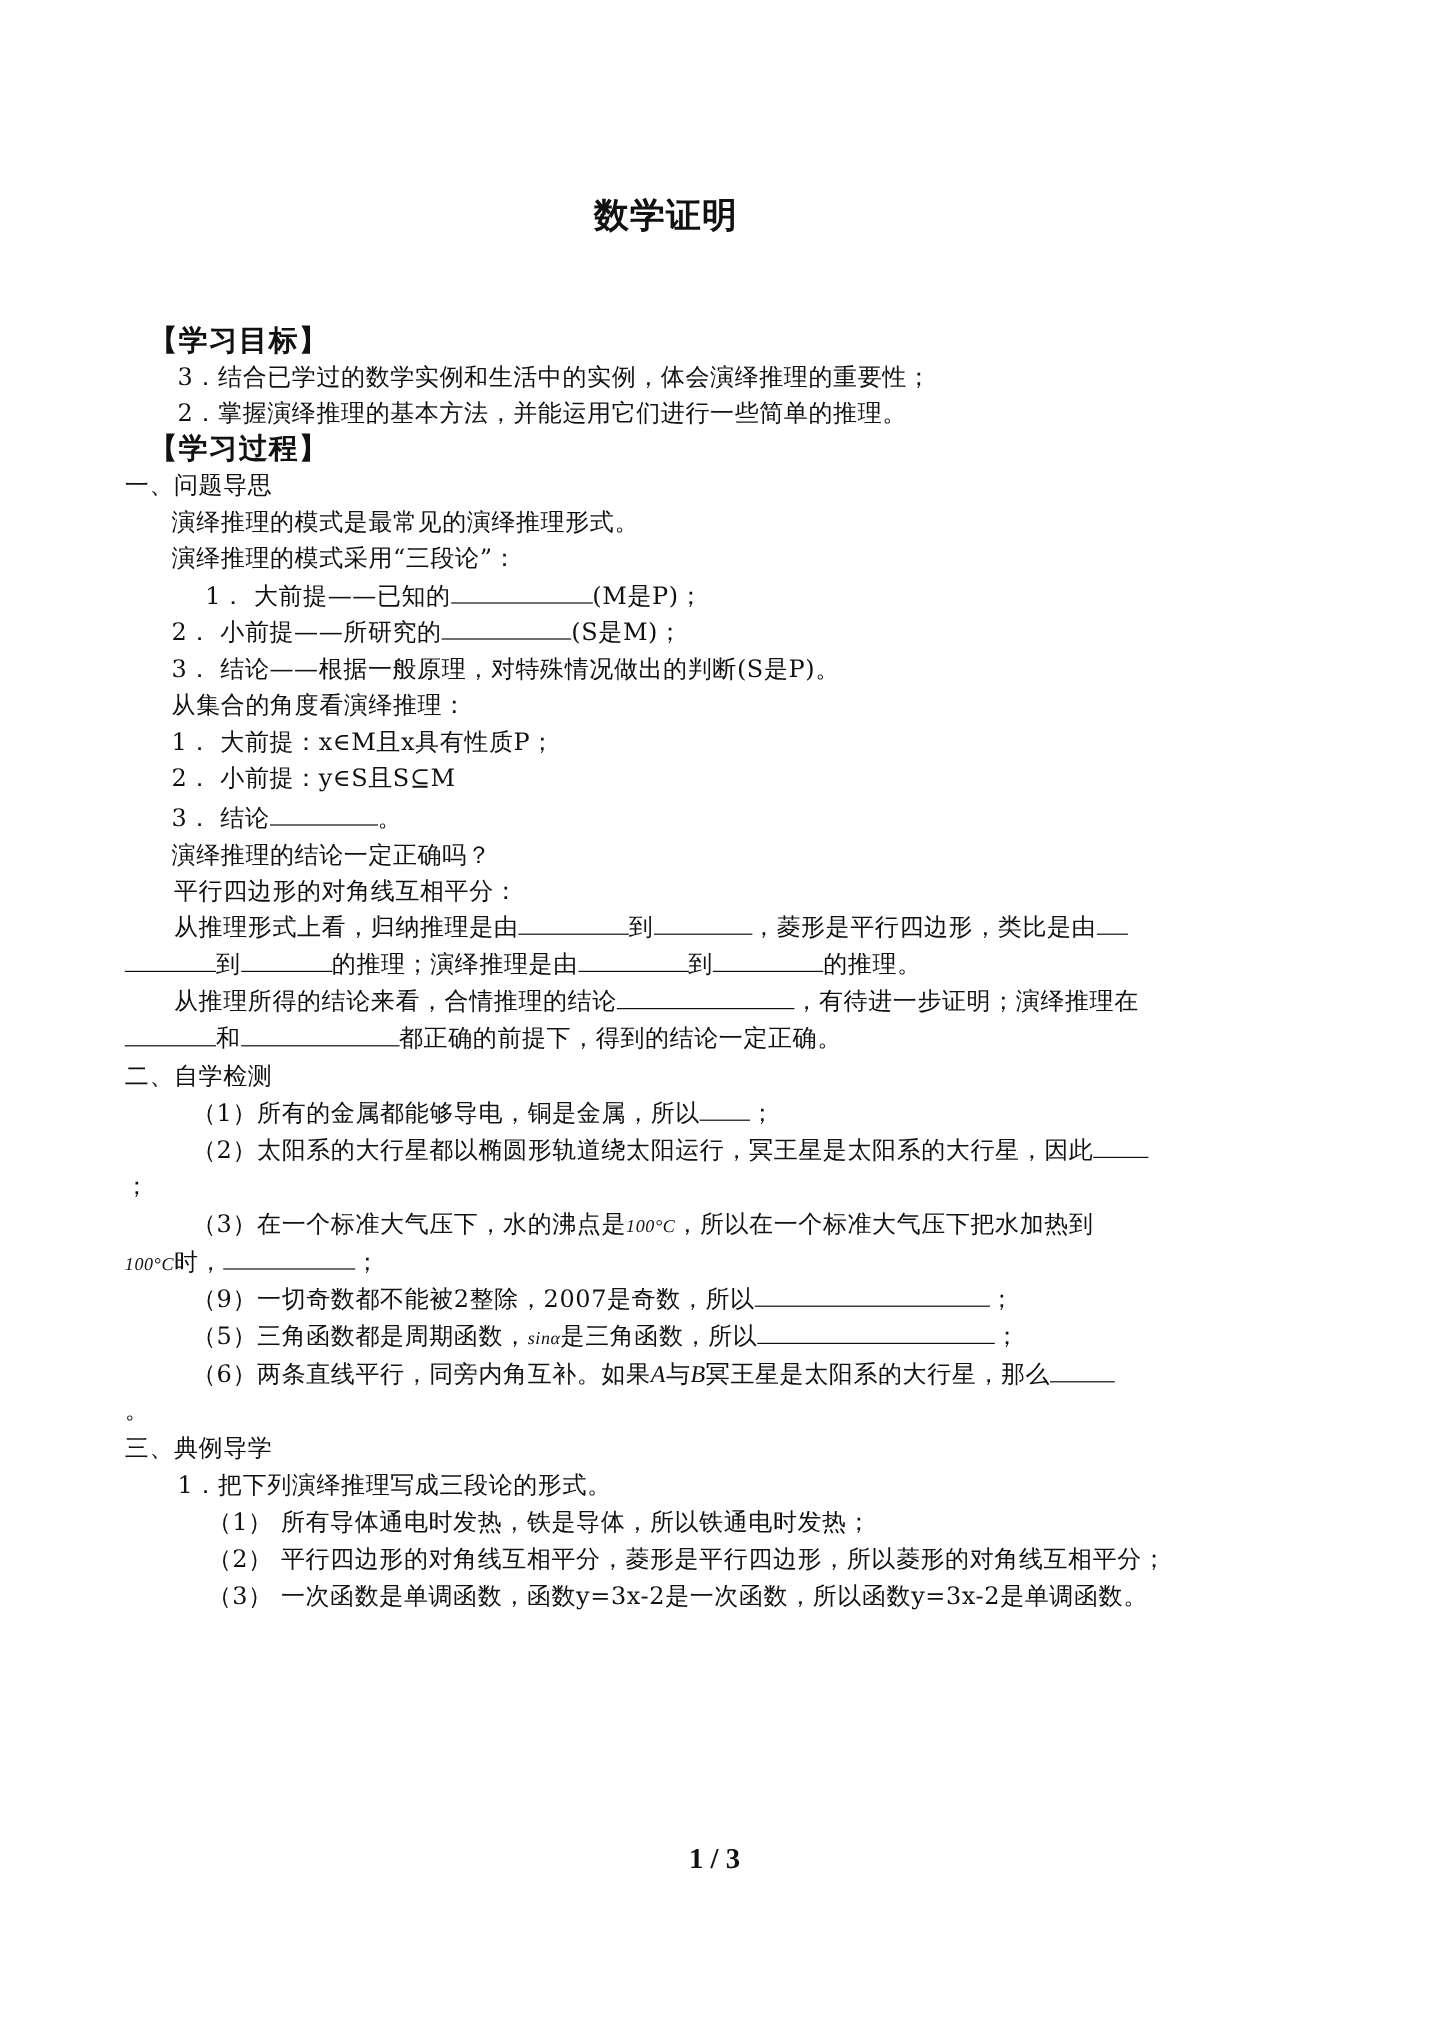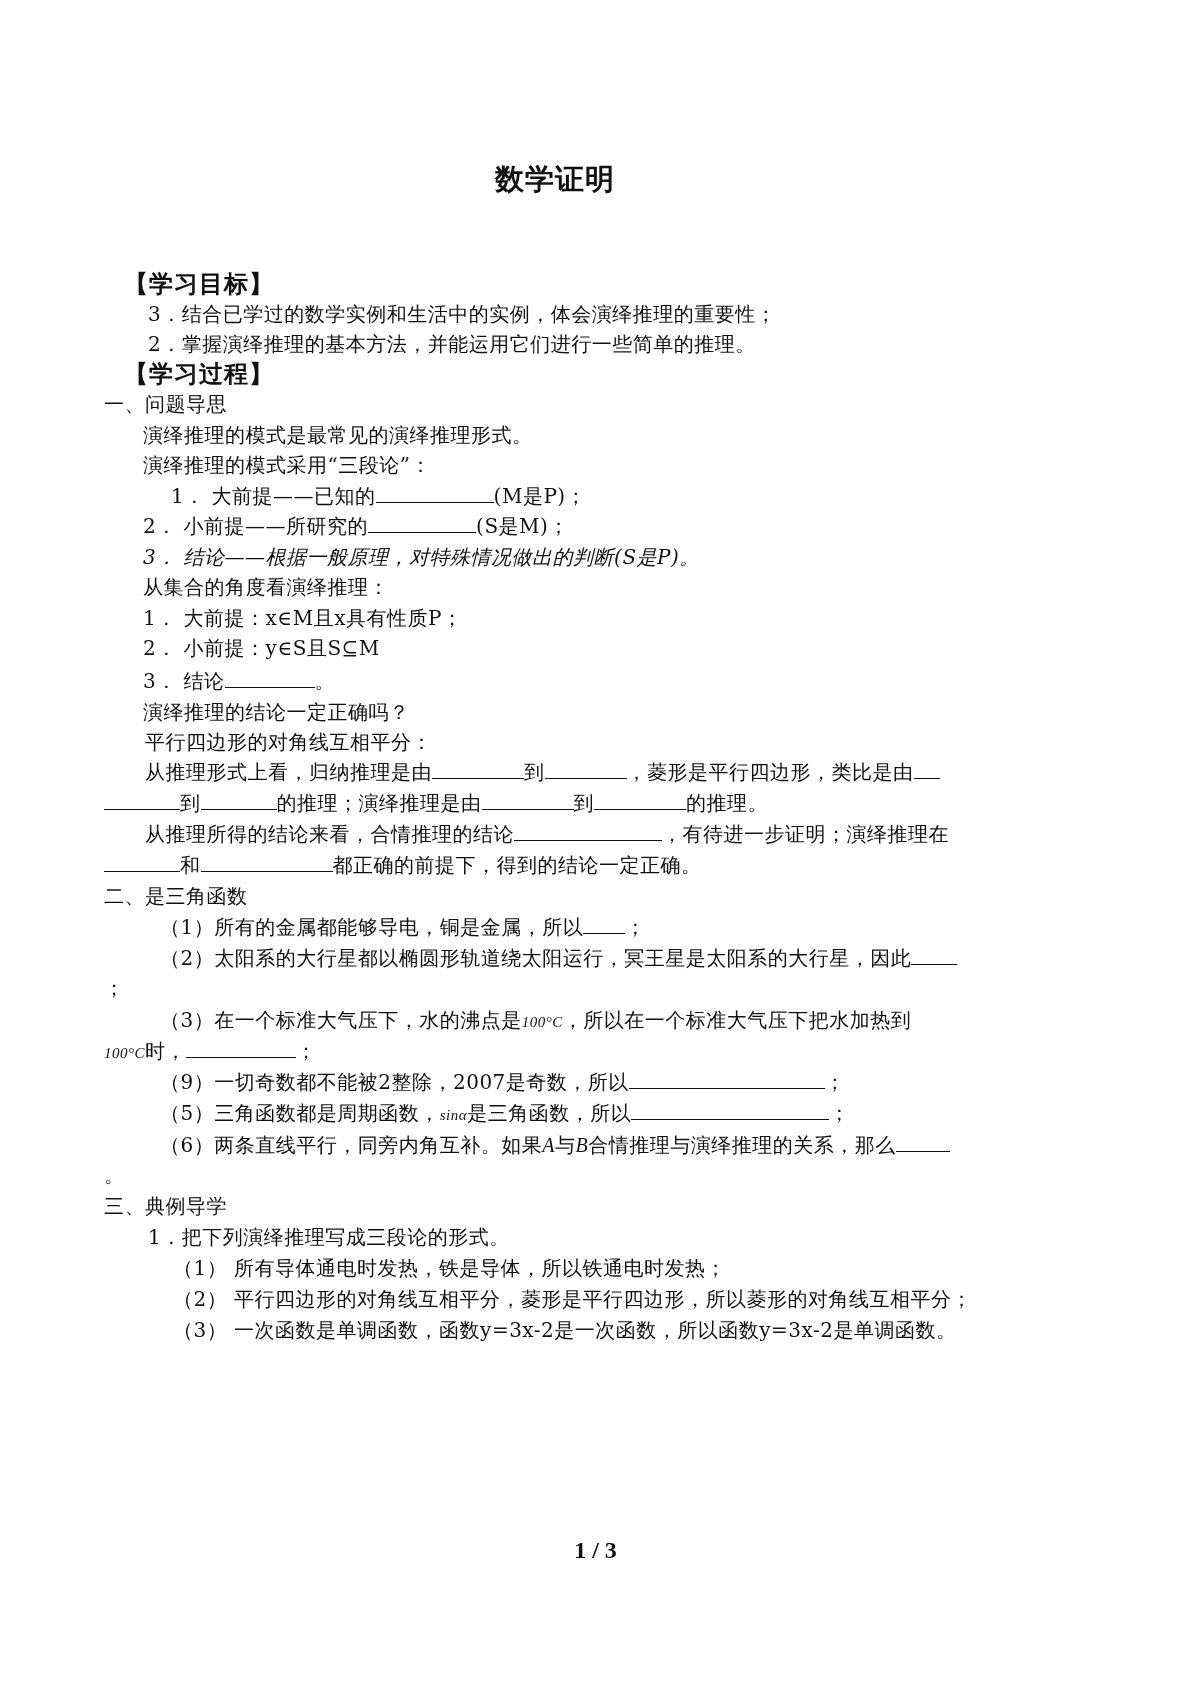--- a/index.html
+++ b/index.html
@@ -46,21 +46,21 @@
 <div class="line" style="top:392px; left:104px;">一、问题导思</div>
 <div class="line" style="top:423px; left:143px;">演绎推理的模式是最常见的演绎推理形式。</div>
 <div class="line" style="top:453px; left:143px;">演绎推理的模式采用“三段论”：</div>
 
 <div class="line" style="top:484px; left:143px;margin-left:28px;">
   <span>1． 大前提——已知的</span><span class="blank" style="width:118px;"></span><span>(M是P)；</span>
 </div>
 <div class="line" style="top:514px; left:143px;">
   <span>2． 小前提——所研究的</span><span class="blank" style="width:108px;"></span><span>(S是M)；</span>
 </div>
-<div class="line" style="top:545px; left:143px;font-style:italic;">3． 结论——根据一般原理，对特殊情况做出的判断(S是P)。</div>
+<div class="line" style="top:545px; left:143px;">3． 结论——根据一般原理，对特殊情况做出的判断(S是P)。</div>
 
 <div class="line" style="top:575px; left:143px;">从集合的角度看演绎推理：</div>
 <div class="line" style="top:606px; left:143px;">1． 大前提：x∈M且x具有性质P；</div>
 <div class="line" style="top:636px; left:143px;">2． 小前提：y∈S且S⊆M</div>
 <div class="line" style="top:669px; left:143px;">
   <span>3． 结论</span><span class="blank" style="width:90px;"></span><span>。</span>
 </div>
 <div class="line" style="top:700px; left:143px;">演绎推理的结论一定正确吗？</div>
 <div class="line" style="top:730px; left:145px;">平行四边形的对角线互相平分：</div>
 
@@ -71,21 +71,21 @@
   <span class="blank" style="width:76px;"></span><span>到</span><span class="blank" style="width:76px;"></span><span>的推理；演绎推理是由</span><span class="blank" style="width:92px;"></span><span>到</span><span class="blank" style="width:92px;"></span><span>的推理。</span>
 </div>
 
 <div class="line" style="top:822px; left:145px;">
   <span>从推理所得的结论来看，合情推理的结论</span><span class="blank" style="width:148px;"></span><span>，有待进一步证明；演绎推理在</span>
 </div>
 <div class="line" style="top:853px; left:104px;">
   <span class="blank" style="width:76px;"></span><span>和</span><span class="blank" style="width:132px;"></span><span>都正确的前提下，得到的结论一定正确。</span>
 </div>
 
-<div class="line" style="top:884px; left:104px;">二、是三角函数</div>
+<div class="line" style="top:884px; left:104px;">二、自学检测</div>
 <div class="line" style="top:915px; left:160px;">
   <span>（1）所有的金属都能够导电，铜是金属，所以</span><span class="blank" style="width:42px;"></span><span>；</span>
 </div>
 <div class="line" style="top:946px; left:160px;">
   <span>（2）太阳系的大行星都以椭圆形轨道绕太阳运行，冥王星是太阳系的大行星，因此</span><span class="blank" style="width:46px;"></span>
 </div>
 <div class="line" style="top:976px; left:104px;">；</div>
 
 <div class="line" style="top:1008px; left:160px;">
   <span>（3）在一个标准大气压下，水的沸点是</span><span class="math small">100°C</span><span>，所以在一个标准大气压下把水加热到</span>
@@ -94,21 +94,21 @@
   <span class="math small">100°C</span><span>时，</span><span class="blank" style="width:110px;"></span><span>；</span>
 </div>
 
 <div class="line" style="top:1070px; left:160px;">
   <span>（9）一切奇数都不能被2整除，2007是奇数，所以</span><span class="blank" style="width:196px;"></span><span>；</span>
 </div>
 <div class="line" style="top:1101px; left:160px;">
   <span>（5）三角函数都是周期函数，</span><span class="math small">sinα</span><span>是三角函数，所以</span><span class="blank" style="width:198px;"></span><span>；</span>
 </div>
 <div class="line" style="top:1133px; left:160px;">
-  <span>（6）两条直线平行，同旁内角互补。如果</span><span class="math">A</span><span>与</span><span class="math">B</span><span>合情推理与演绎推理的关系，那么</span><span class="blank" style="width:54px;"></span>
+  <span>（6）两条直线平行，同旁内角互补。如果</span><span class="math">A</span><span>与</span><span class="math">B</span><span>冥王星是太阳系的大行星，那么</span><span class="blank" style="width:54px;"></span>
 </div>
 <div class="line" style="top:1163px; left:104px;">。</div>
 
 <div class="line" style="top:1194px; left:104px;">三、典例导学</div>
 <div class="line" style="top:1225px; left:148px;">1．把下列演绎推理写成三段论的形式。</div>
 <div class="line" style="top:1256px; left:173px;">（1） 所有导体通电时发热，铁是导体，所以铁通电时发热；</div>
 <div class="line" style="top:1287px; left:173px;">（2） 平行四边形的对角线互相平分，菱形是平行四边形，所以菱形的对角线互相平分；</div>
 <div class="line" style="top:1318px; left:173px;">（3） 一次函数是单调函数，函数y=3x-2是一次函数，所以函数y=3x-2是单调函数。</div>
 
 <div class="footer">1 / 3</div>

